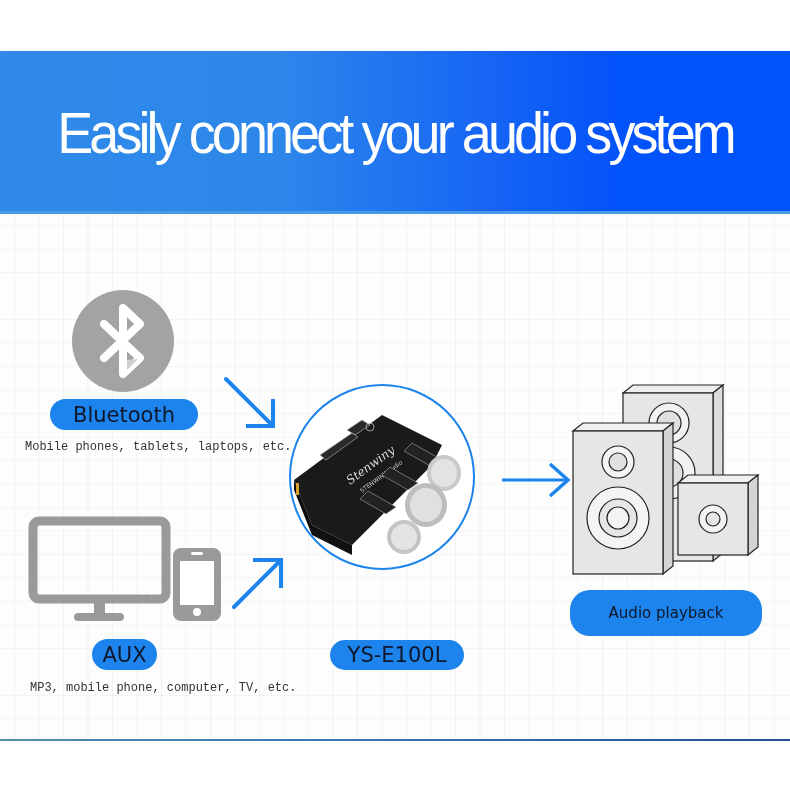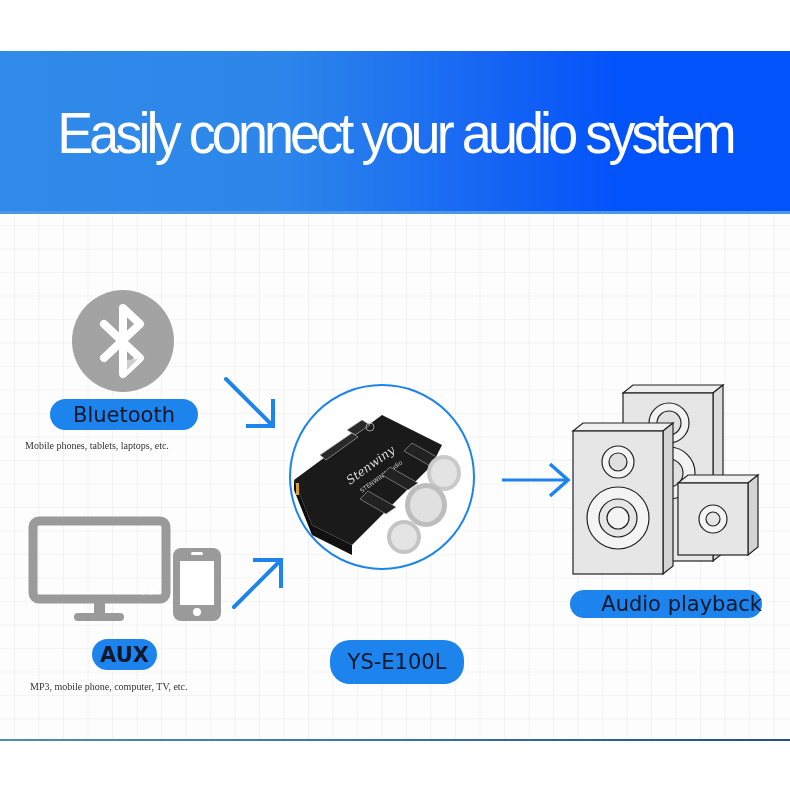--- a/index.html
+++ b/index.html
@@ -11,21 +11,21 @@
       linear-gradient(to bottom, rgba(0,0,0,0.035) 1px, transparent 1px);
     background-size:24.5px 23.5px;background-position:14px 11px;}
   .banner{position:absolute;left:0;top:51px;width:790px;height:163px;
     background:linear-gradient(90deg,#2f8ae9 0%,#2d87ea 35%,#1665f4 62%,#0353fa 78%,#0353fa 100%);}
   .banner-edge{position:absolute;left:0;top:211px;width:790px;height:3px;background:#4b98e6;}
   .title{position:absolute;left:0;top:51px;width:790px;height:163px;display:flex;align-items:center;justify-content:center;
     color:#ffffff;font-family:"Liberation Sans",sans-serif;font-size:58px;letter-spacing:-4.2px;font-weight:400;
     transform:scaleX(0.93);transform-origin:center;}
   .pill{position:absolute;background:#1c84ec;color:#0f172a;border-radius:20px;display:flex;align-items:center;justify-content:center;
     font-family:"DejaVu Sans",sans-serif;}
-  .caption{position:absolute;color:#333;font-family:Liberation Serif, serif;font-size:10px;white-space:nowrap;}
+  .caption{position:absolute;color:#333;font-family:Liberation Mono, monospace;font-size:12px;white-space:nowrap;}
   .bottom-line{position:absolute;left:0;top:739px;width:790px;height:2px;background:linear-gradient(90deg,#4f8fa8,#3b78b5 40%,#244f8c 100%);}
   svg{position:absolute;overflow:visible;}
   .module-ring{position:absolute;left:289px;top:384px;width:186px;height:186px;border:2px solid #1c84ec;border-radius:50%;background:#fff;box-sizing:border-box;}
 </style>
 </head>
 <body>
 
 <div class="grid"></div>
 
 <div class="banner"></div>
@@ -53,21 +53,21 @@
   <circle cx="115" cy="77" r="2.5" fill="#ffffff"></circle>
   <circle cx="123" cy="77" r="2.5" fill="#ffffff"></circle>
   <rect x="66" y="86" width="11" height="14" fill="#9a9a9a"></rect>
   <rect x="46" y="98" width="50" height="8" rx="4" fill="#9a9a9a"></rect>
   <rect x="145" y="33" width="48" height="73" rx="8" fill="#9a9a9a"></rect>
   <rect x="152" y="46" width="34" height="44" fill="#ffffff"></rect>
   <rect x="163" y="37" width="12" height="3" rx="1.5" fill="#ffffff"></rect>
   <circle cx="169" cy="97" r="4" fill="#ffffff"></circle>
 </svg>
 
-<div class="pill" style="left:92px;top:639px;width:65px;height:31px;font-size:21px;font-weight:bold;">
+<div class="pill" style="left:92px;top:639px;width:65px;height:31px;font-size:21px;">
   <span>AUX</span>
 </div>
 <div class="caption" style="left:30px;top:681px;">MP3, mobile phone, computer, TV, etc.</div>
 
 <svg style="left:230px;top:555px;" width="60" height="60" viewBox="0 0 60 60">
   <path d="M4 52 L50 6" stroke="#1c84ec" stroke-width="4" fill="none" stroke-linecap="round"></path>
   <path d="M23 5 L51 5 L51 33" stroke="#1c84ec" stroke-width="4" fill="none"></path>
 </svg>
 
 <div class="module-ring"></div>
@@ -90,21 +90,21 @@
   <polygon points="76,86 104,102 94,109 68,94" fill="#222" stroke="#aaa" stroke-width="0.6"></polygon>
 
   <ellipse cx="152" cy="68" rx="17" ry="18" fill="#c9c9c9"></ellipse>
   <ellipse cx="152" cy="68" rx="13" ry="14" fill="#e3e3e3"></ellipse>
   <ellipse cx="134" cy="100" rx="21" ry="22" fill="#bdbdbd"></ellipse>
   <ellipse cx="134" cy="100" rx="16" ry="17" fill="#e0e0e0"></ellipse>
   <ellipse cx="112" cy="132" rx="17" ry="17" fill="#c4c4c4"></ellipse>
   <ellipse cx="112" cy="132" rx="13" ry="13" fill="#e4e4e4"></ellipse>
 </svg>
 
-<div class="pill" style="left:330px;top:640px;width:134px;height:44px;font-size:21px;">
+<div class="pill" style="left:330px;top:640px;width:134px;height:30px;font-size:21px;">
   <span>YS-E100L</span>
 </div>
 
 <svg style="left:500px;top:460px;" width="72" height="40" viewBox="0 0 72 40">
   <path d="M2 20 L66 20" stroke="#1c84ec" stroke-width="3" fill="none"></path>
   <path d="M50 4 L68 20 L50 36" stroke="#1c84ec" stroke-width="3.5" fill="none"></path>
 </svg>
 
 <svg style="left:570px;top:383px;" width="190" height="180" viewBox="0 0 190 180">
 
@@ -125,17 +125,17 @@
   <circle cx="48" cy="135" r="19" fill="#e6e6e6" stroke="#222" stroke-width="1.2"></circle>
   <circle cx="48" cy="135" r="11" fill="#f4f4f4" stroke="#222" stroke-width="1.2"></circle>
 
   <polygon points="108,100 118,92 188,92 178,100" fill="#f0f0f0" stroke="#222" stroke-width="1.2"></polygon>
   <polygon points="178,100 188,92 188,164 178,172" fill="#d4d4d4" stroke="#222" stroke-width="1.2"></polygon>
   <rect x="108" y="100" width="70" height="72" fill="#e6e6e6" stroke="#222" stroke-width="1.2"></rect>
   <circle cx="143" cy="136" r="14" fill="#f4f4f4" stroke="#222" stroke-width="1.2"></circle>
   <circle cx="143" cy="136" r="7" fill="#e6e6e6" stroke="#222" stroke-width="1.2"></circle>
 </svg>
 
-<div class="pill" style="left:570px;top:590px;width:192px;height:28px;font-size:21px;justify-content:flex-end;">
+<div class="pill" style="left:570px;top:590px;width:192px;height:46px;font-size:15px;">
   <span>Audio playback</span>
 </div>
 
 <div class="bottom-line"></div>
 
 </body></html>

